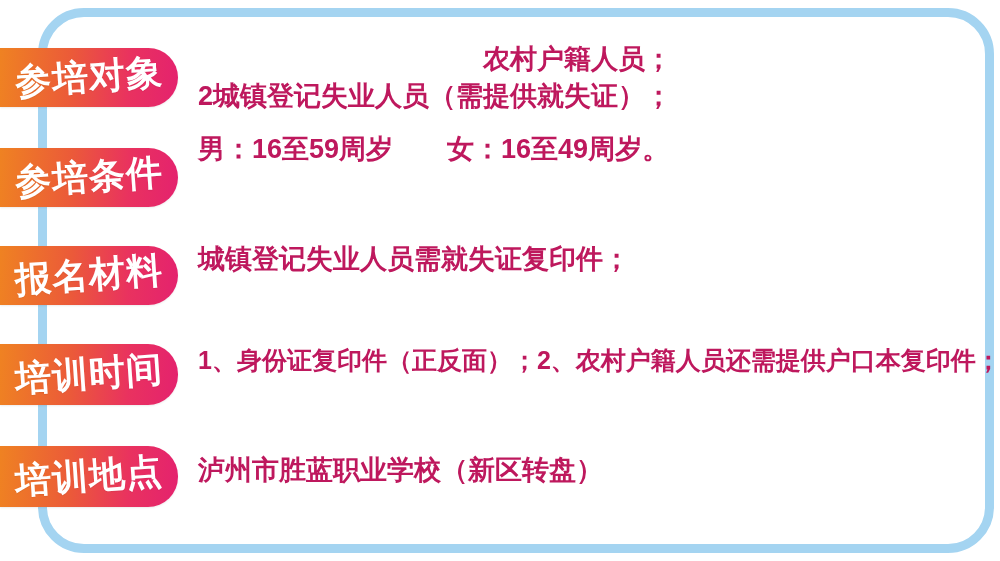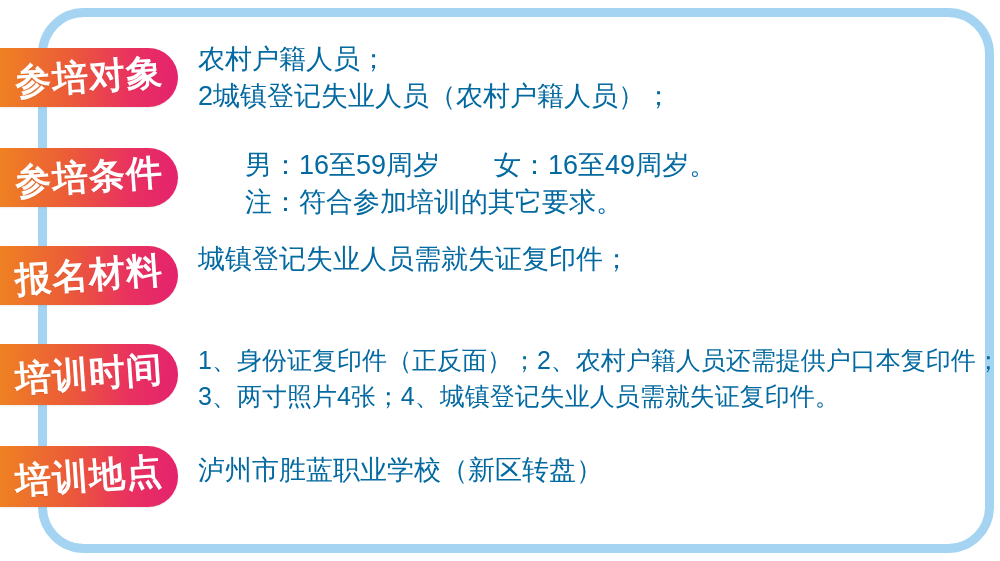--- a/index.html
+++ b/index.html
@@ -36,74 +36,73 @@
     font-weight:bold;
     letter-spacing:1px;
     transform:rotate(-4deg);
     white-space:nowrap;
     text-shadow:0 1px 1px rgba(0,0,0,0.06);
   }
   
   .content{
     position:absolute;
     left:198px;
-    color:#0369a1;
-    font-weight:normal;
+    color:#be185d;
+    font-weight:bold;
     font-size:27px;
     line-height:37px;
     white-space:nowrap;
+    text-align:right;
   }
   .content.small{font-size:25px;line-height:36px;}
   .b1{top:48px;}
   .b2{top:148px;}
   .b3{top:246px;}
   .b4{top:344px;height:61px;}
   .b5{top:446px;height:61px;}
   .c1{top:41px;}
-  .c2{top:147px;margin-left:47px;}
+  .c2{top:131px;}
   .c3{top:241px;}
   .c4{top:342px;}
   .c5{top:452px;}
 </style>
 </head>
 <body>
 
 <div class="canvas">
 
   <div class="frame"></div>
 
   <div class="badge b1">
     <span class="badge-label">参培对象</span>
   </div>
   <div class="content c1">
     <div>农村户籍人员；</div>
-    <div>2城镇登记失业人员（农村户籍人员）；</div>
+    <div>2城镇登记失业人员（需提供就失证）；</div>
   </div>
 
   <div class="badge b2">
     <span class="badge-label">参培条件</span>
   </div>
   <div class="content c2">
     <div>男：16至59周岁　　女：16至49周岁。</div>
-    <div>注：符合参加培训的其它要求。</div>
   </div>
 
   <div class="badge b3">
     <span class="badge-label">报名材料</span>
   </div>
   <div class="content c3">
     <div>城镇登记失业人员需就失证复印件；</div>
   </div>
 
   <div class="badge b4">
     <span class="badge-label">培训时间</span>
   </div>
   <div class="content c4 small">
     <div>1、身份证复印件（正反面）；2、农村户籍人员还需提供户口本复印件；</div>
-    <div>3、两寸照片4张；4、城镇登记失业人员需就失证复印件。</div>
   </div>
 
   <div class="badge b5">
     <span class="badge-label">培训地点</span>
   </div>
   <div class="content c5">
     <div>泸州市胜蓝职业学校（新区转盘）</div>
   </div>
 
 </div>

